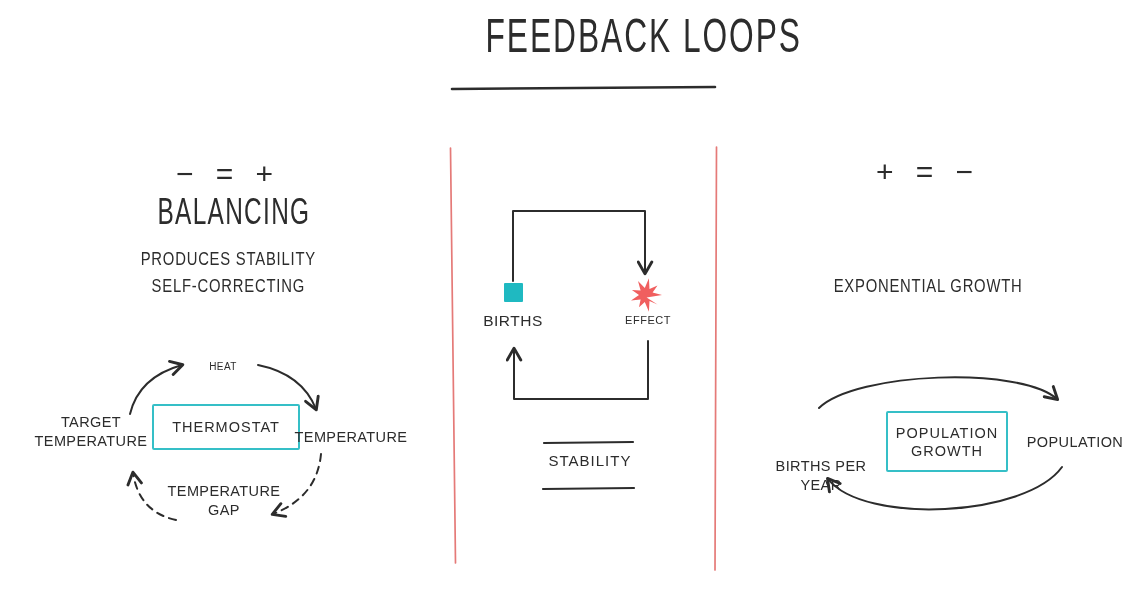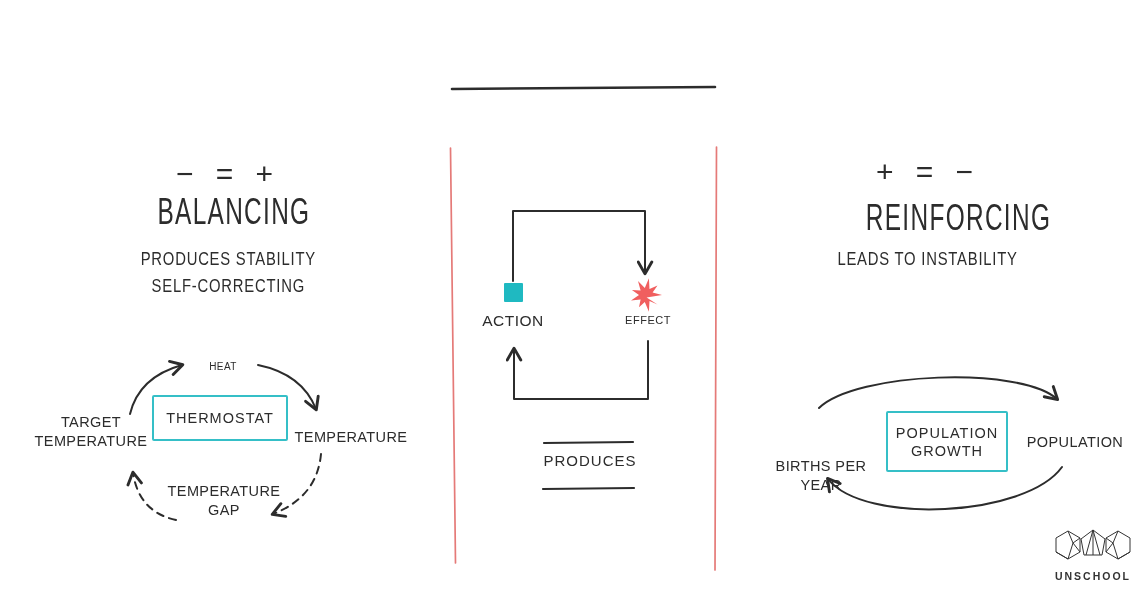--- a/index.html
+++ b/index.html
@@ -40,21 +40,21 @@
   .lbl-temperature { left:291px; top:428px; width:120px; }
   .lbl-gap         { left:163px; top:482px; width:122px; }
   .lbl-births      { left:768px; top:421px; width:106px;margin-top:36px; }
   .lbl-population  { left:1018px;top:433px; width:114px; }
 
   .teal-box {
     border:2px solid #35bfc7; background:#ffffff;
     display:flex; align-items:center; justify-content:center;
     border-radius:2px;
   }
-  .box-thermostat { left:152px; top:395px; width:136px; height:46px; }
+  .box-thermostat { left:152px; top:404px; width:148px; height:46px; }
   .box-popgrowth  { left:886px; top:411px; width:122px; height:61px; }
   .box-text { font-size:14.5px; letter-spacing:1px; line-height:18px; text-align:center; }
 
   .lbl-action  { left:474px; top:311px; width:78px; font-size:15.5px; letter-spacing:0.5px; }
   .lbl-effect  { left:609px; top:311px; width:78px; font-size:11px; letter-spacing:0.5px; }
   .lbl-feedback{ left:543px; top:452px; width:94px; font-size:15px; letter-spacing:1px; }
 
   .action-square {
     left:504px; top:283px; width:19px; height:19px;
     background:#1fb9c1; border-radius:1px;
@@ -92,20 +92,23 @@
 
     <path d="M544,443 L633,442" stroke="#2c2c2c" stroke-width="2.2" fill="none" stroke-linecap="round"></path>
     <path d="M543,489 L634,488" stroke="#2c2c2c" stroke-width="2.2" fill="none" stroke-linecap="round"></path>
 
     <path d="M819,408 C856,372 1020,366 1057,399" stroke="#2c2c2c" stroke-width="2" fill="none" stroke-linecap="round" marker-end="url(#ah)"></path>
     <path d="M1062,467 C1026,517 864,525 828,479" stroke="#2c2c2c" stroke-width="2" fill="none" stroke-linecap="round" marker-end="url(#ah)"></path>
 
     <polygon points="662,295 646.6,297.4 657.5,304.6 649.5,301.1 648.9,311.7 644.8,301.9 639,307.2 640.6,299.5 631,300.4 639,295 631.9,289.9 640.6,290.5 638,281.1 644.8,288.1 648.9,278.3 649.5,288.9 657.5,285.4 652.6,292.6" fill="#f05f5f"></polygon>
   </svg>
 
+  <div class="abs ctr title-wrap">
+    <span class="cond title-text">FEEDBACK LOOPS</span>
+  </div>
 
   <div class="abs ctr formula formula-bal">− = +</div>
   <div class="abs ctr heading-bal">
     <span class="cond heading-text">BALANCING</span>
   </div>
   <div class="abs ctr sub-b2">
     <span class="cond2 subtitle">SELF-CORRECTING</span>
   </div>
   <div class="abs ctr sub-b1">
     <span class="cond2 subtitle">PRODUCES STABILITY</span>
@@ -115,47 +118,31 @@
   <div class="abs ctr loop-label pre lbl-target">TARGET
 TEMPERATURE</div>
   <div class="abs teal-box box-thermostat">
     <span class="box-text">THERMOSTAT</span>
   </div>
   <div class="abs ctr loop-label lbl-temperature">TEMPERATURE</div>
   <div class="abs ctr loop-label pre lbl-gap">TEMPERATURE
 GAP</div>
 
   <div class="abs action-square"></div>
-  <div class="abs ctr loop-label lbl-action">ACTION</div>
+  <div class="abs ctr loop-label lbl-action">BIRTHS</div>
   <div class="abs ctr loop-label lbl-effect">EFFECT</div>
-  <div class="abs ctr lbl-feedback">PRODUCES</div>
+  <div class="abs ctr lbl-feedback">STABILITY</div>
 
   <div class="abs ctr formula formula-rei">+ = −</div>
-  <div class="abs ctr heading-rei">
-    <span class="cond heading-text">REINFORCING</span>
-  </div>
-  <div class="abs ctr sub-r1">
-    <span class="cond2 subtitle">LEADS TO INSTABILITY</span>
+  <div class="abs ctr sub-r2">
+    <span class="cond2 subtitle">EXPONENTIAL GROWTH</span>
   </div>
 
   <div class="abs ctr loop-label pre lbl-births">BIRTHS PER
 YEAR</div>
   <div class="abs teal-box box-popgrowth">
     <span class="box-text pre">POPULATION
 GROWTH</span>
   </div>
   <div class="abs ctr loop-label lbl-population">POPULATION</div>
 
-  <div class="abs logo-wrap">
-    <svg width="80" height="36" viewBox="0 0 80 36">
-      <g fill="none" stroke="#333" stroke-width="1" stroke-linejoin="round">
-        <path d="M15,2 L27,9 L27,23 L15,30 L3,23 L3,9 Z"></path>
-        <path d="M15,2 L20,14 L15,30 M20,14 L27,9 M20,14 L27,23 M3,23 L15,30"></path>
-        <path d="M40,1 L52,10 L49,26 L31,26 L28,10 Z"></path>
-        <path d="M40,1 L33,26 M40,1 L40,26 M40,1 L47,26"></path>
-        <path d="M65,2 L77,9 L77,23 L65,30 L53,23 L53,9 Z"></path>
-        <path d="M65,2 L60,14 L65,30 M60,14 L53,9 M60,14 L53,23 M77,23 L65,30"></path>
-      </g>
-    </svg>
-    <div class="logo-text">UNSCHOOL</div>
-  </div>
 
 </div>
 
 </body></html>

